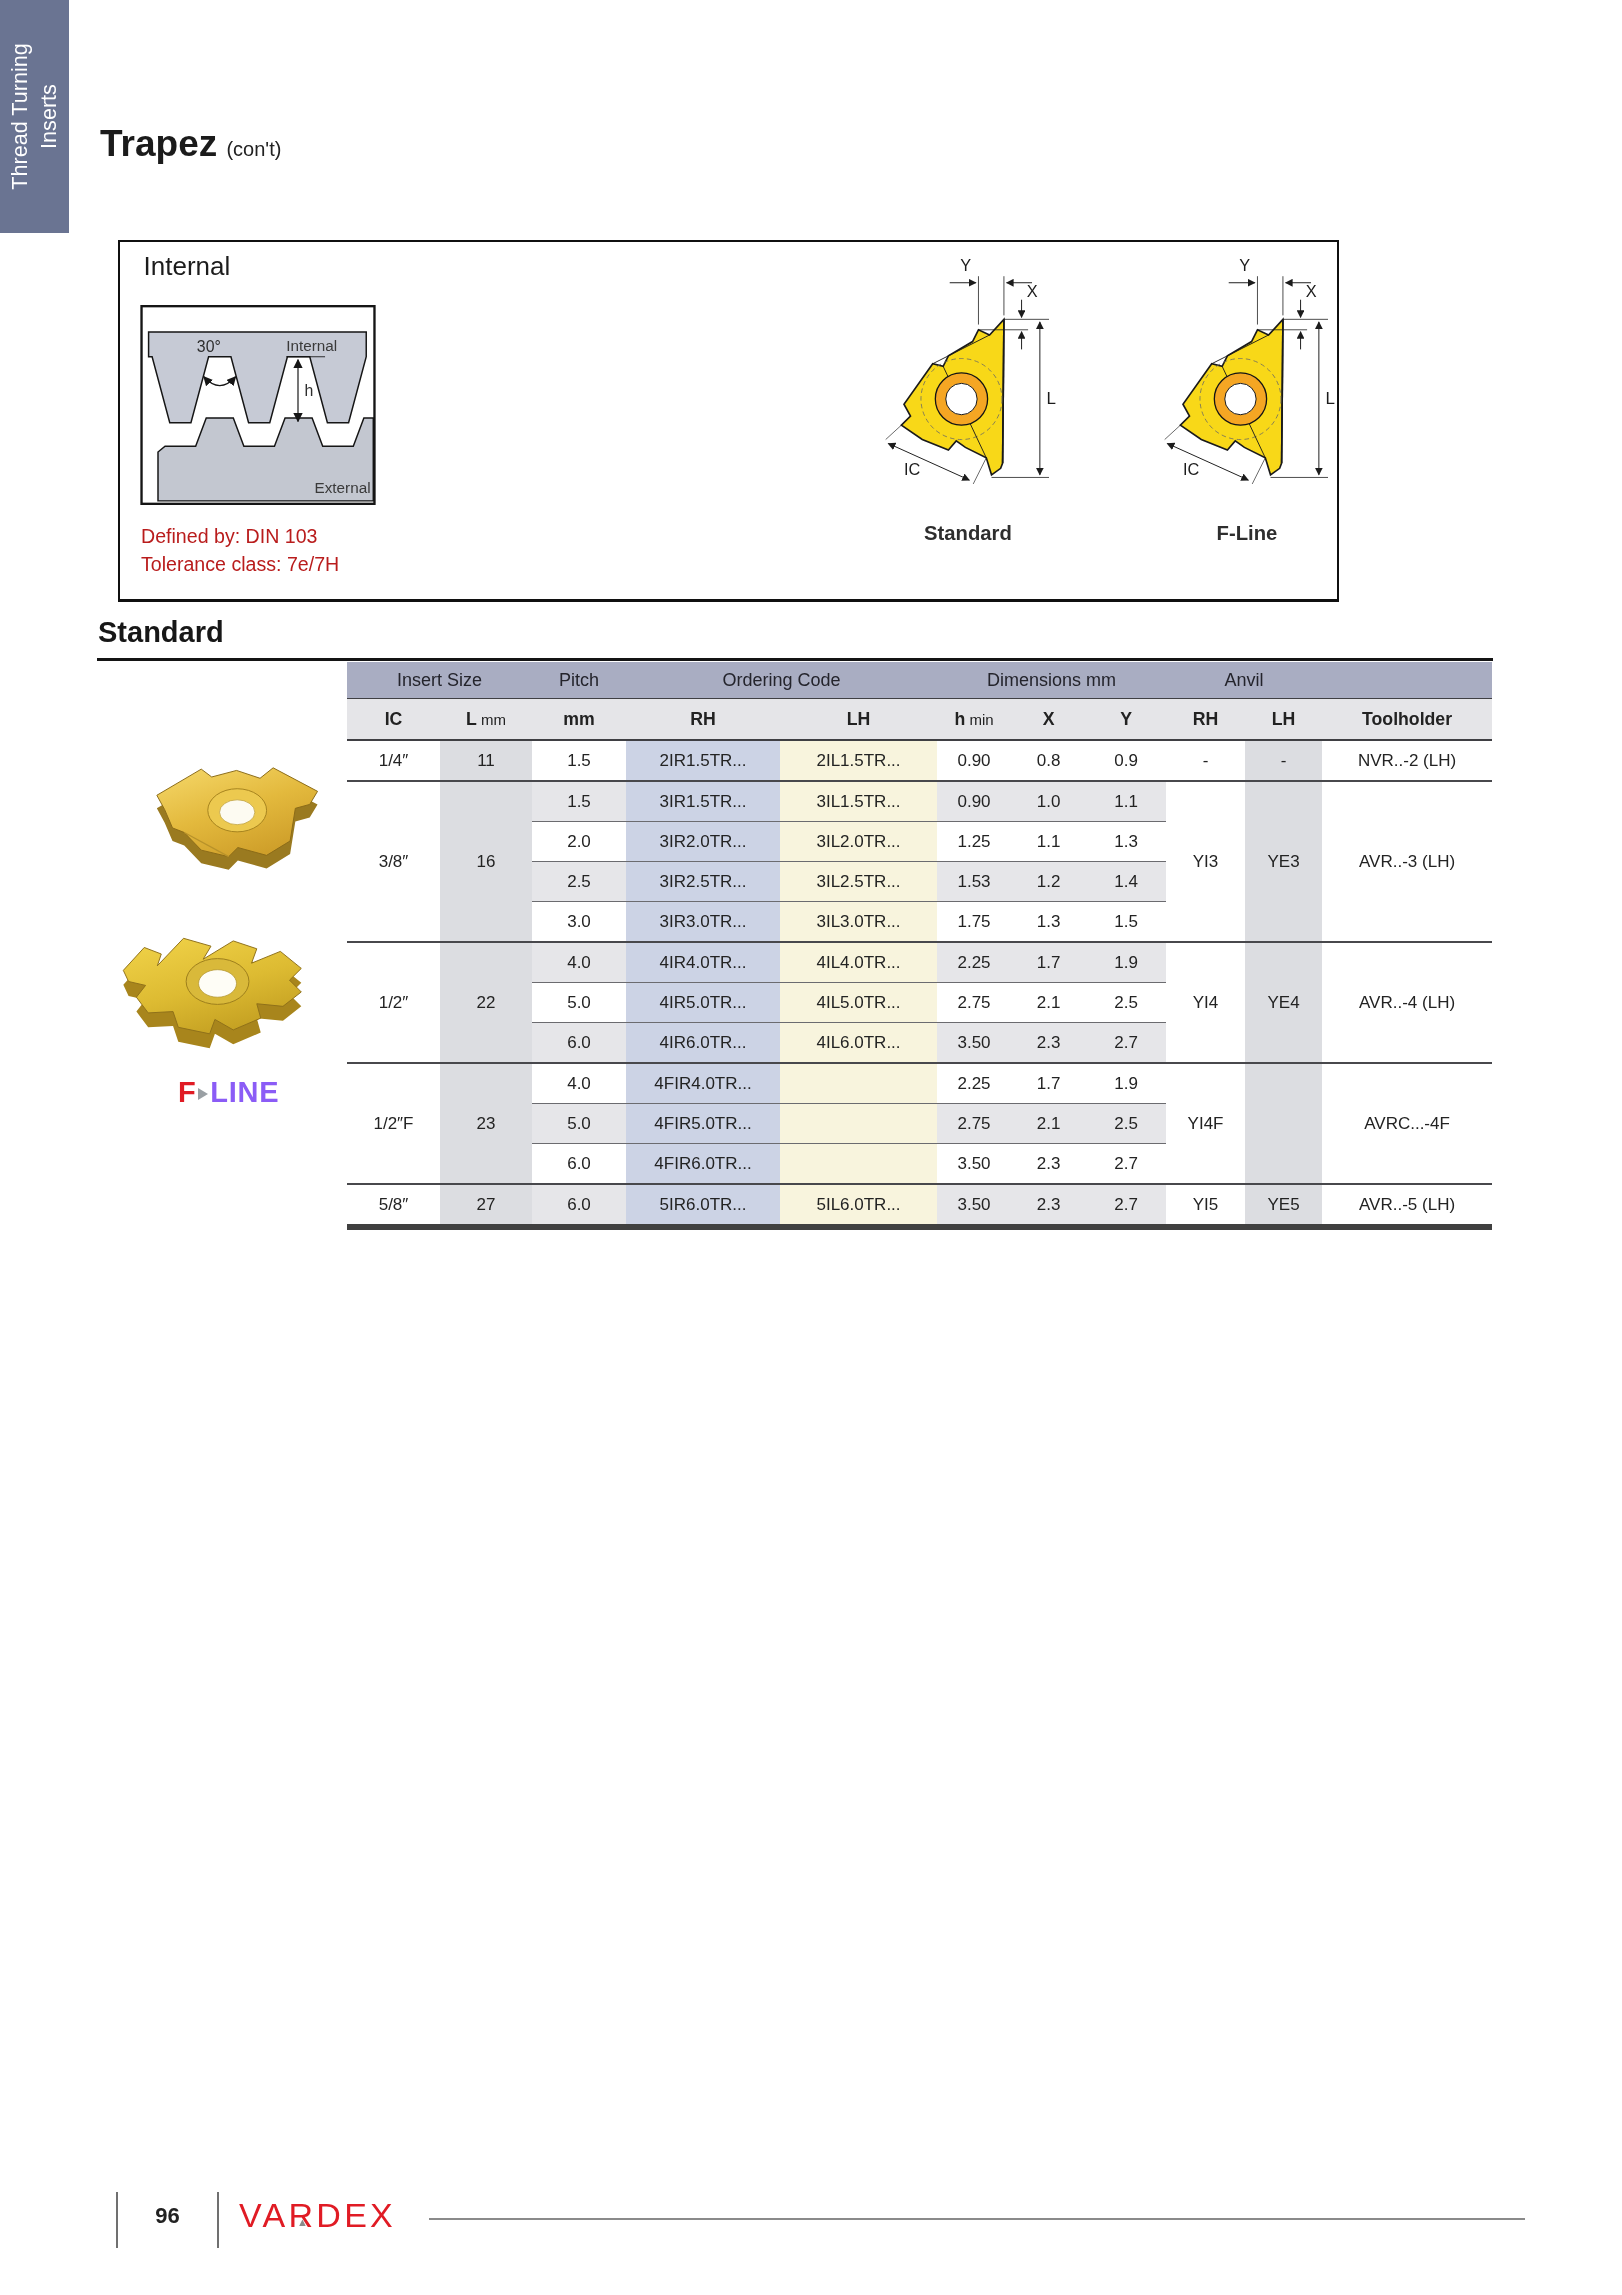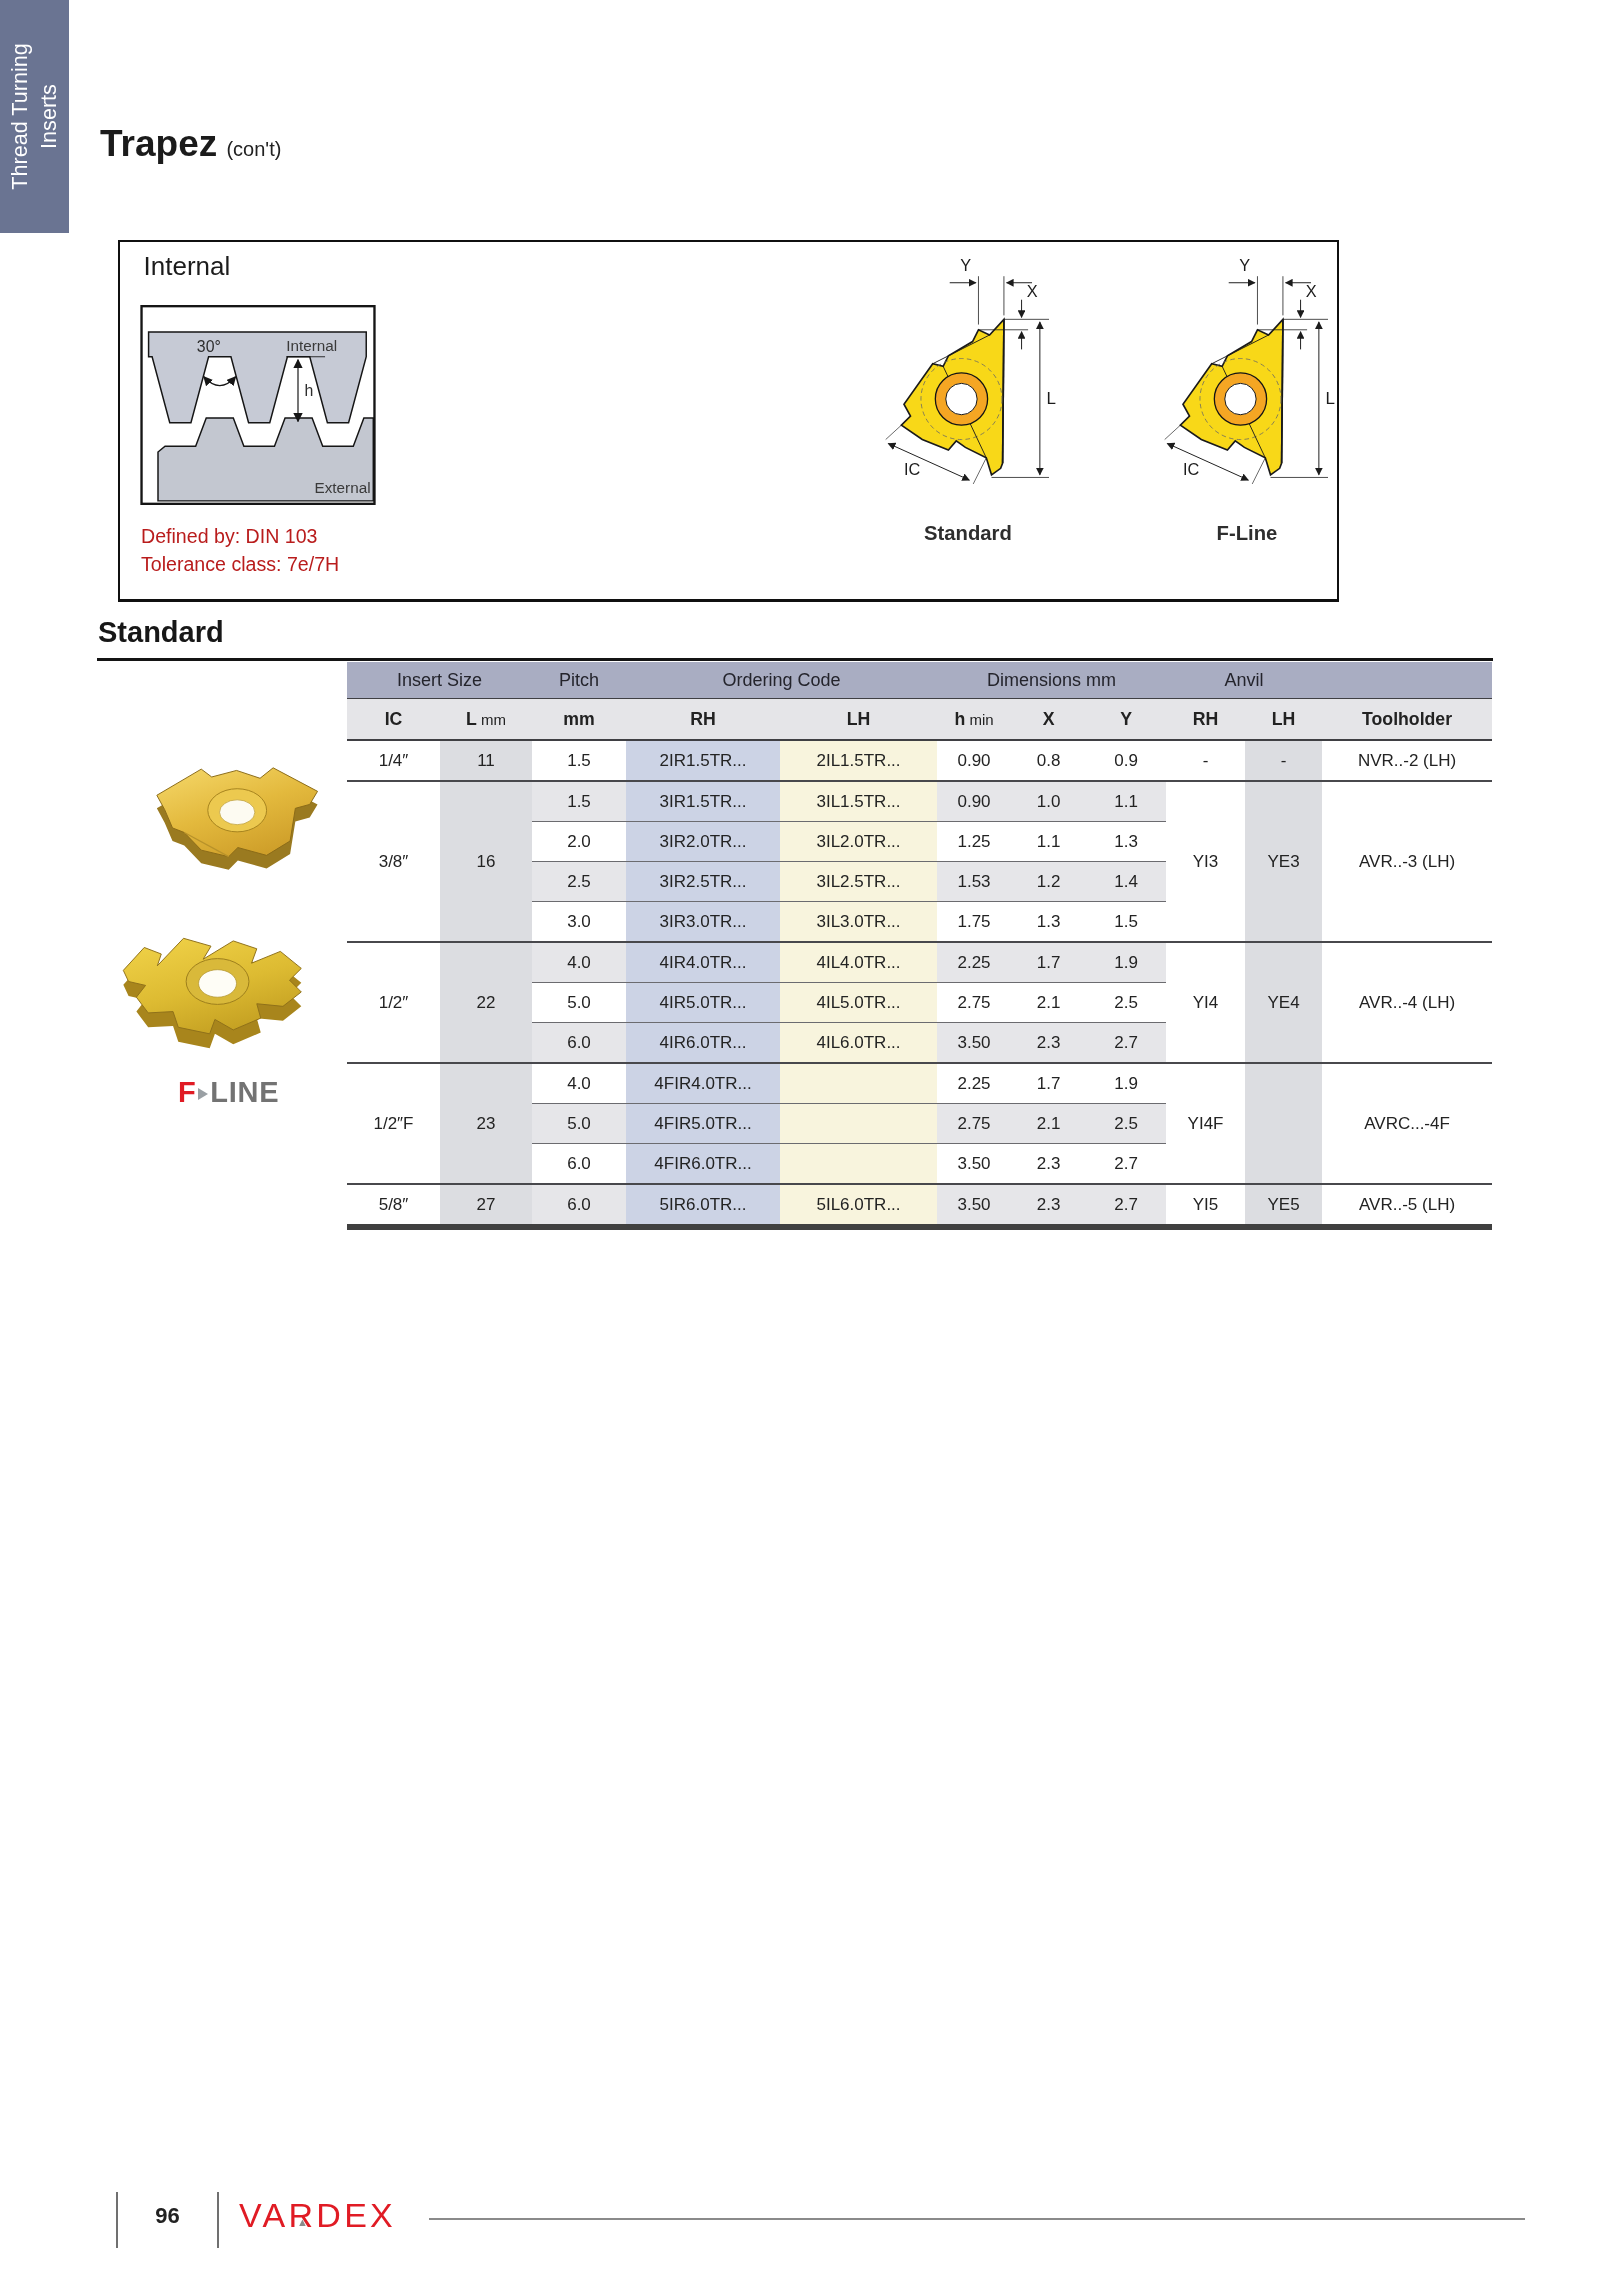--- a/index.html
+++ b/index.html
@@ -48,21 +48,21 @@
   tbody tr:last-child td{border-bottom:6px solid #404040;}
 
   
   .photo1{position:absolute;left:137px;top:743px;width:203px;height:147px;}
   .photo2{position:absolute;left:105px;top:908px;width:229px;height:164px;}
   .fline-logo{position:absolute;left:178px;top:1076px;display:flex;align-items:center;
         font-weight:800;font-size:29px;letter-spacing:0.7px;}
   .fline-logo .f{color:var(--accent-red,#e01b24);}
   .fline-logo .arrow{width:0;height:0;border-left:10.5px solid #9aa0a4;
         border-top:6.5px solid transparent;border-bottom:6.5px solid transparent;margin:3.9px 2.6px 0 1.3px;}
-  .fline-logo .line{color:#737373;}
+  .fline-logo .line{color:#8b5cf6;}
 
   
   .fbar{position:absolute;width:2px;height:56px;background:#707070;top:2192px;}
   .fbar1{left:116px;} .fbar2{left:217px;}
   .page-num{position:absolute;left:128px;top:2203px;width:79px;text-align:center;
         font-size:22px;font-weight:700;color:#222;}
   .vardex{position:absolute;left:239px;top:2196px;font-size:34px;font-weight:400;
         color:var(--accent-red,#e01b24);letter-spacing:3.3px;}
   .vardex .tri{position:absolute;left:58px;top:19.6px;font-size:11px;color:#8b8b8b;letter-spacing:0;}
   .footer-line{position:absolute;left:429px;top:2218px;width:1096px;height:2px;background:#8a8a8a;}

